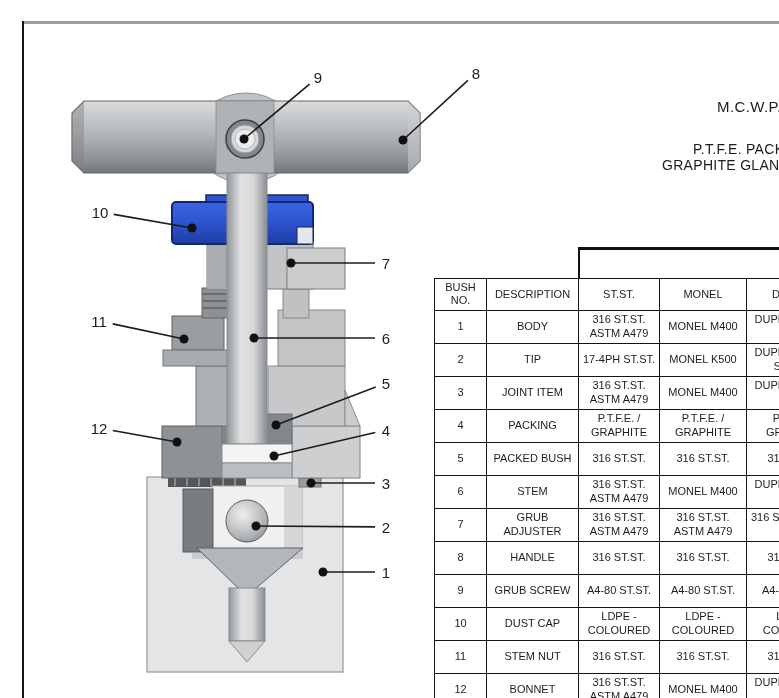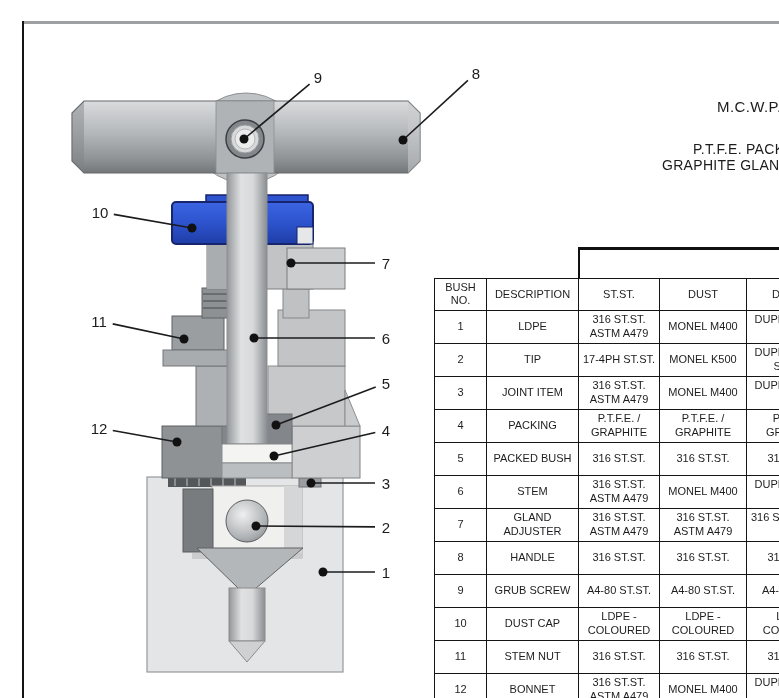--- a/index.html
+++ b/index.html
@@ -216,28 +216,28 @@
         <col style="width:92px">
         <col style="width:81px">
       <col style="width:87px">
         <col style="width:95px">
     </colgroup>
     <thead>
         <tr>
           <th>BUSH NO.</th>
           <th>DESCRIPTION</th>
           <th>ST.ST.</th>
-          <th>DUST</th>
+          <th>MONEL</th>
           <th>DUPLEX</th>
         </tr>
       </thead>
     <tbody>
         <tr>
           <td>1</td>
-          <td>LDPE</td>
+          <td>BODY</td>
           <td>316 ST.ST. ASTM A479</td>
           <td>MONEL M400</td>
           <td>DUPLEX ST.ST. 31803</td>
         </tr>
         <tr>
           <td>2</td>
           <td>TIP</td>
           <td>17-4PH ST.ST.</td>
           <td>MONEL K500</td>
           <td>DUPLEX ST.ST. S.32750</td>
@@ -265,21 +265,21 @@
         </tr>
         <tr>
           <td>6</td>
           <td>STEM</td>
           <td>316 ST.ST. ASTM A479</td>
           <td>MONEL M400</td>
           <td>DUPLEX ST.ST. 31803</td>
         </tr>
         <tr>
           <td>7</td>
-          <td>GLAND ADJUSTER</td>
+          <td>GRUB ADJUSTER</td>
           <td>316 ST.ST. ASTM A479</td>
           <td>316 ST.ST. ASTM A479</td>
           <td>316 ST.ST. ASTM A479</td>
         </tr>
         <tr>
           <td>8</td>
           <td>HANDLE</td>
           <td>316 ST.ST.</td>
           <td>316 ST.ST.</td>
           <td>316 ST.ST.</td>

